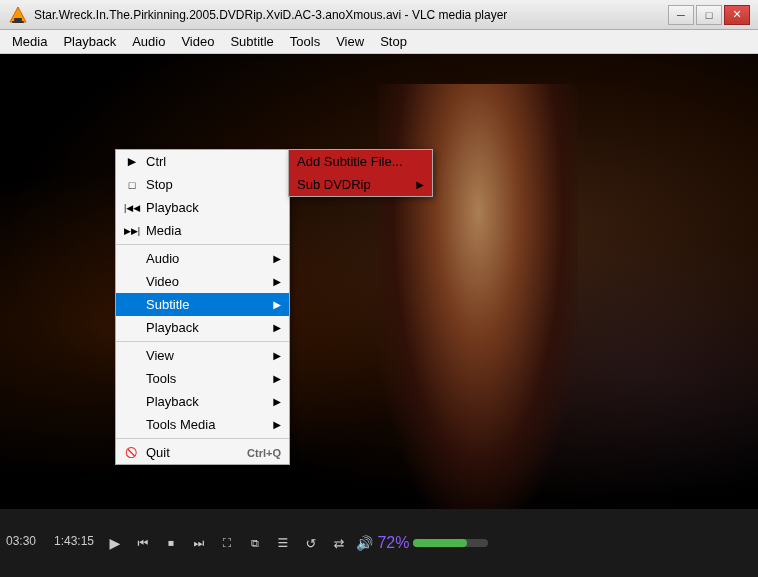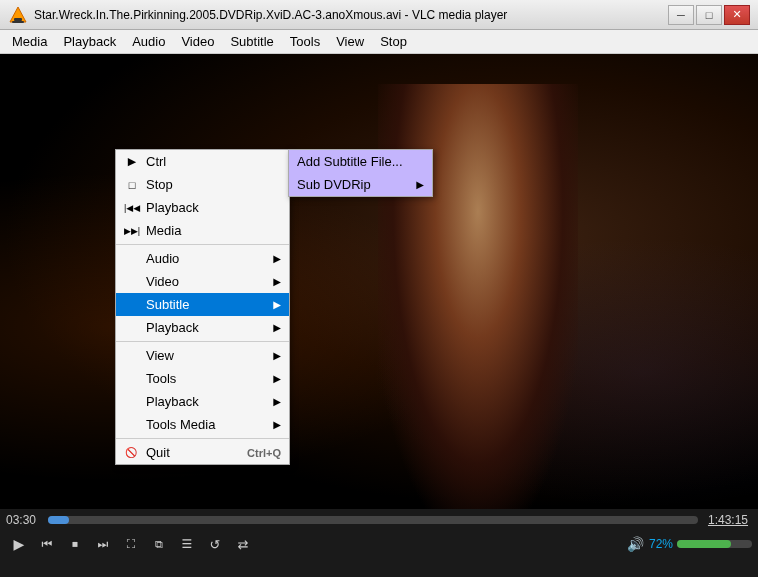--- a/index.html
+++ b/index.html
@@ -153,21 +153,21 @@
       height: 1px;
       background: #ccc;
       margin: 2px 0;
     }
 
     
     .sub-menu {
       position: absolute;
       top: 95px;
       left: 288px;
-      background: #c4b5fd;
+      background: #b91c1c;
       border: 1px solid #aaa;
       box-shadow: 2px 2px 6px rgba(0,0,0,0.4);
       width: 145px;
       z-index: 101;
       font-size: 13px;
     }
     .sub-item {
       display: flex;
       align-items: center;
       padding: 4px 8px;
@@ -178,21 +178,21 @@
     .sub-item .sub-arrow {
       margin-left: auto;
       font-size: 10px;
     }
 
     
     .controls-bar {
       background: #1a1a1a;
       height: 68px;
       display: flex;
-      flex-direction: column;
+      flex-direction: row;
       padding: 4px 6px;
       flex-shrink: 0;
     }
     .progress-row {
       display: flex;
       align-items: center;
       gap: 6px;
       margin-bottom: 4px;
     }
     .time-label {
@@ -238,22 +238,22 @@
     .volume-area {
       display: flex;
       align-items: center;
       gap: 4px;
     }
     .volume-icon {
       color: #ccc;
       font-size: 14px;
     }
     .volume-label {
-      color: #0ea5e9;
-      font-size: 12px;
+      color: #8b5cf6;
+      font-size: 16px;
     }
     .volume-bar-container {
       width: 75px;
       height: 8px;
       background: #444;
       border-radius: 4px;
       position: relative;
     }
     .volume-fill {
       height: 100%;
@@ -375,21 +375,21 @@
     </div>
   </div>
 </div>
 
 <div class="controls-bar">
   <div class="progress-row">
     <span class="time-label">03:30</span>
     <div class="progress-bar-container">
       <div class="progress-fill" style="width: 3.3%"></div>
     </div>
-    <span class="time-label" style="text-align:center;min-width:48px;text-decoration:underline;">1:43:15</span>
+    <span class="time-label" style="text-align:left;min-width:48px;">1:43:15</span>
   </div>
   <div class="buttons-row">
     <button class="ctrl-btn" title="Play">▶</button>
     <button class="ctrl-btn" title="Previous" style="font-size:12px;">⏮</button>
     <button class="ctrl-btn" title="Stop" style="font-size:12px;">⏹</button>
     <button class="ctrl-btn" title="Next" style="font-size:12px;">⏭</button>
     <button class="ctrl-btn" title="Fullscreen" style="font-size:12px;">⛶</button>
     <button class="ctrl-btn" title="Extended Settings" style="font-size:11px;">⧉</button>
     <button class="ctrl-btn" title="Playlist" style="font-size:12px;">☰</button>
     <button class="ctrl-btn" title="Loop" style="font-size:13px;">↺</button>

